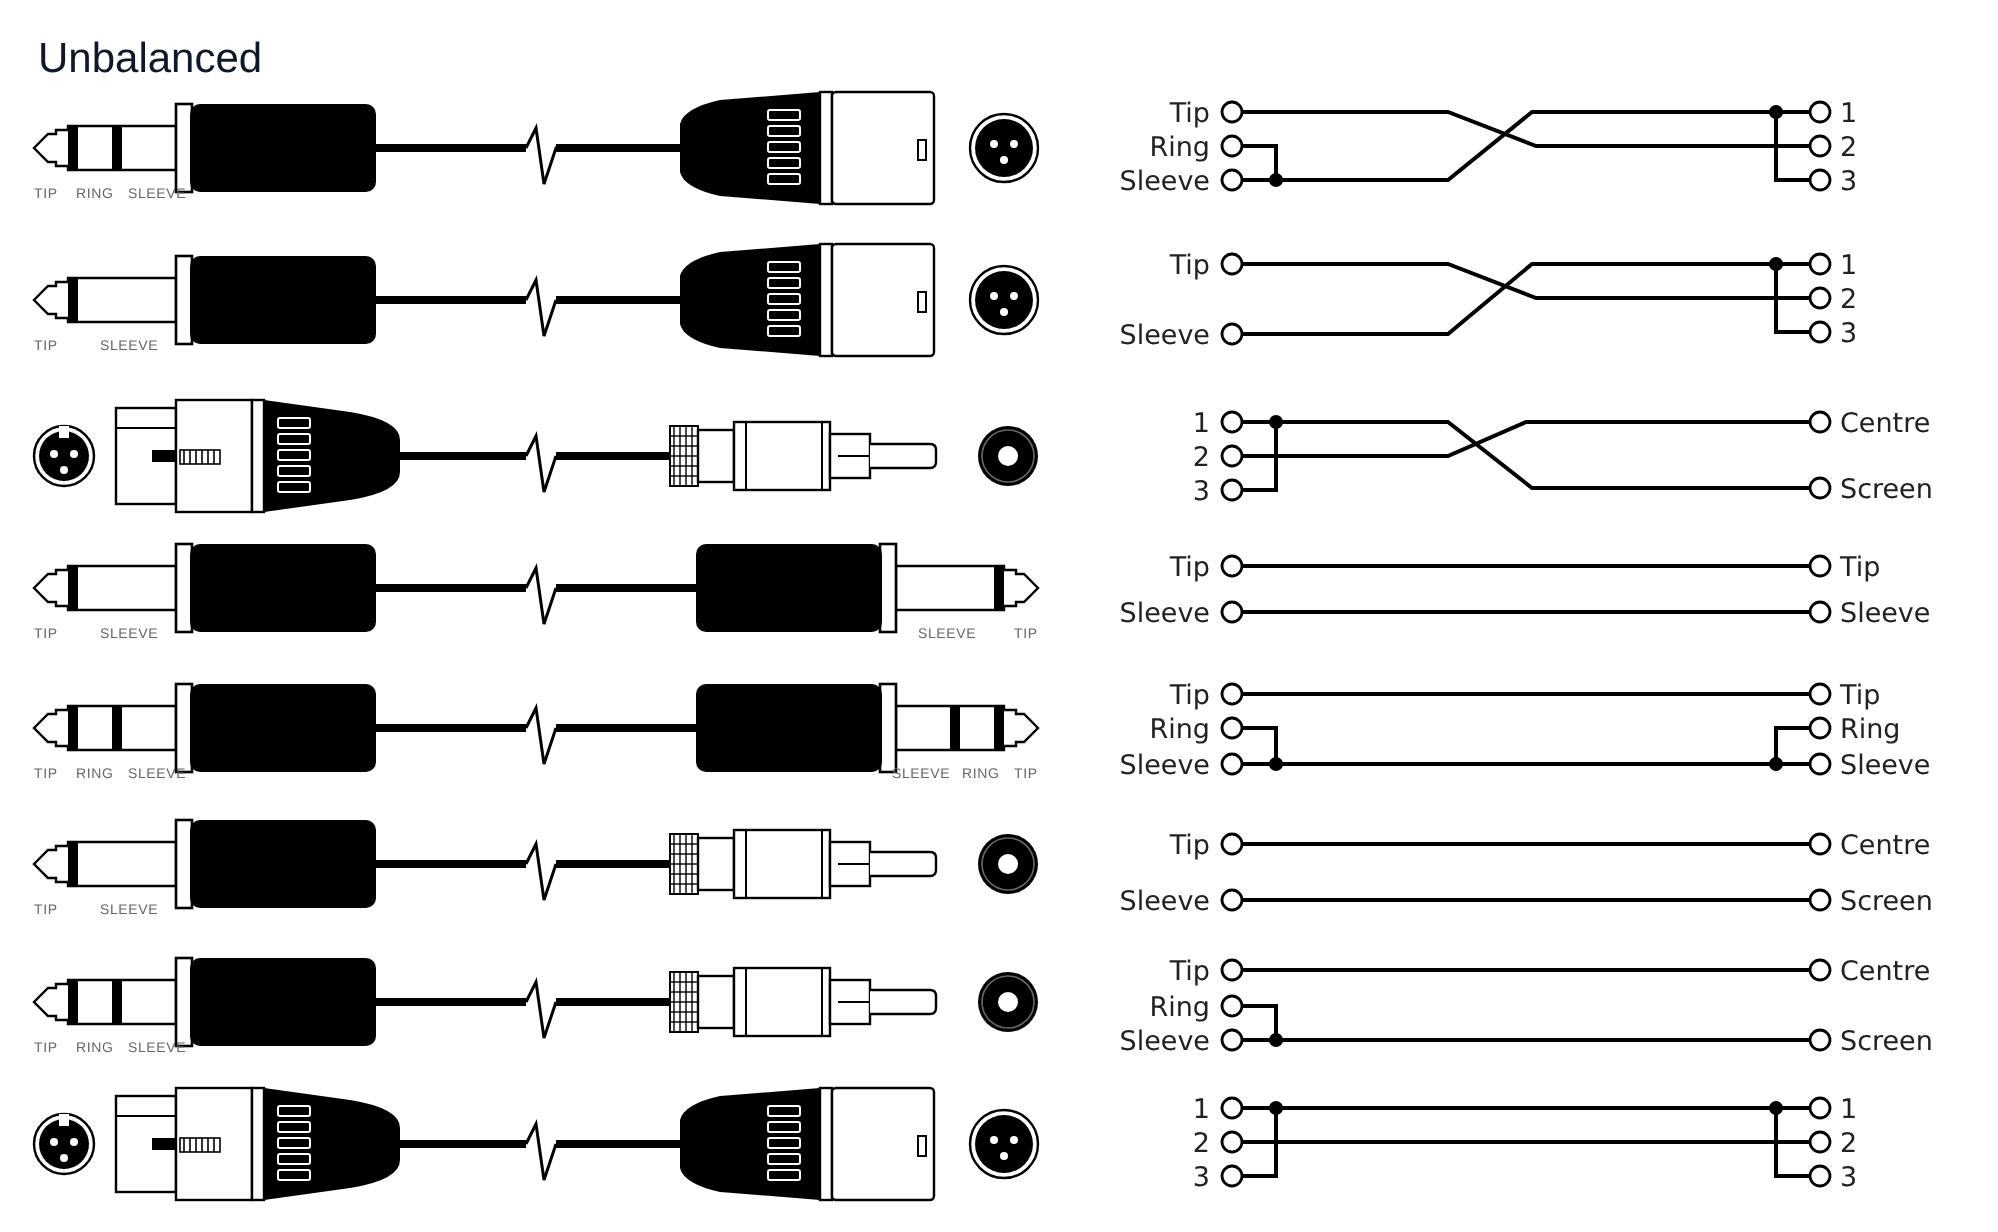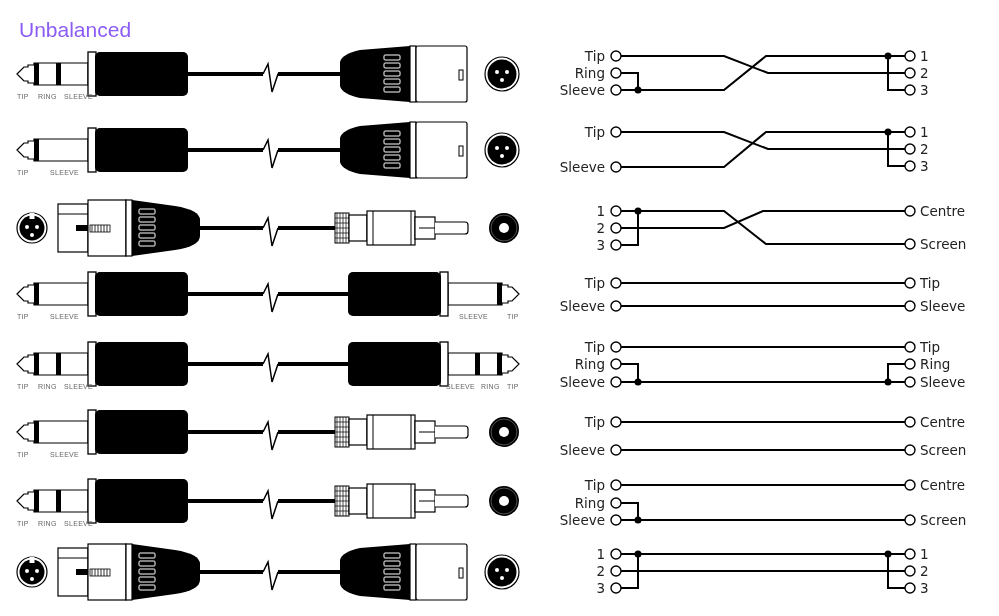--- a/index.html
+++ b/index.html
@@ -1,17 +1,17 @@
 <!DOCTYPE html>
 <html><head>
 <meta charset="utf-8">
 <style>
   html, body { margin: 0; padding: 0; background: #ffffff; }
   body { width: 999px; height: 616px; position: relative; overflow: hidden; font-family: "Liberation Sans", sans-serif; }
-  .title { position: absolute; left: 19px; top: 18px; font-size: 21px; color: #8b5cf6; font-family: "Liberation Sans", sans-serif; }
+  .title { position: absolute; left: 19px; top: 18px; font-size: 21px; color: #0f172a; font-family: "Liberation Sans", sans-serif; }
   svg { position: absolute; left: 0; top: 0; }
   .plabel { font-family: "DejaVu Sans", sans-serif; font-size: 13.5px; fill: #222; }
   .jlabel { font-family: "Liberation Sans", sans-serif; font-size: 7px; fill: #666; letter-spacing: 0.3px; }
 </style>
 </head>
 <body>
 
 <div class="title">Unbalanced</div>
 
 <svg width="999" height="616" viewBox="0 0 999 616" xmlns="http://www.w3.org/2000/svg">

